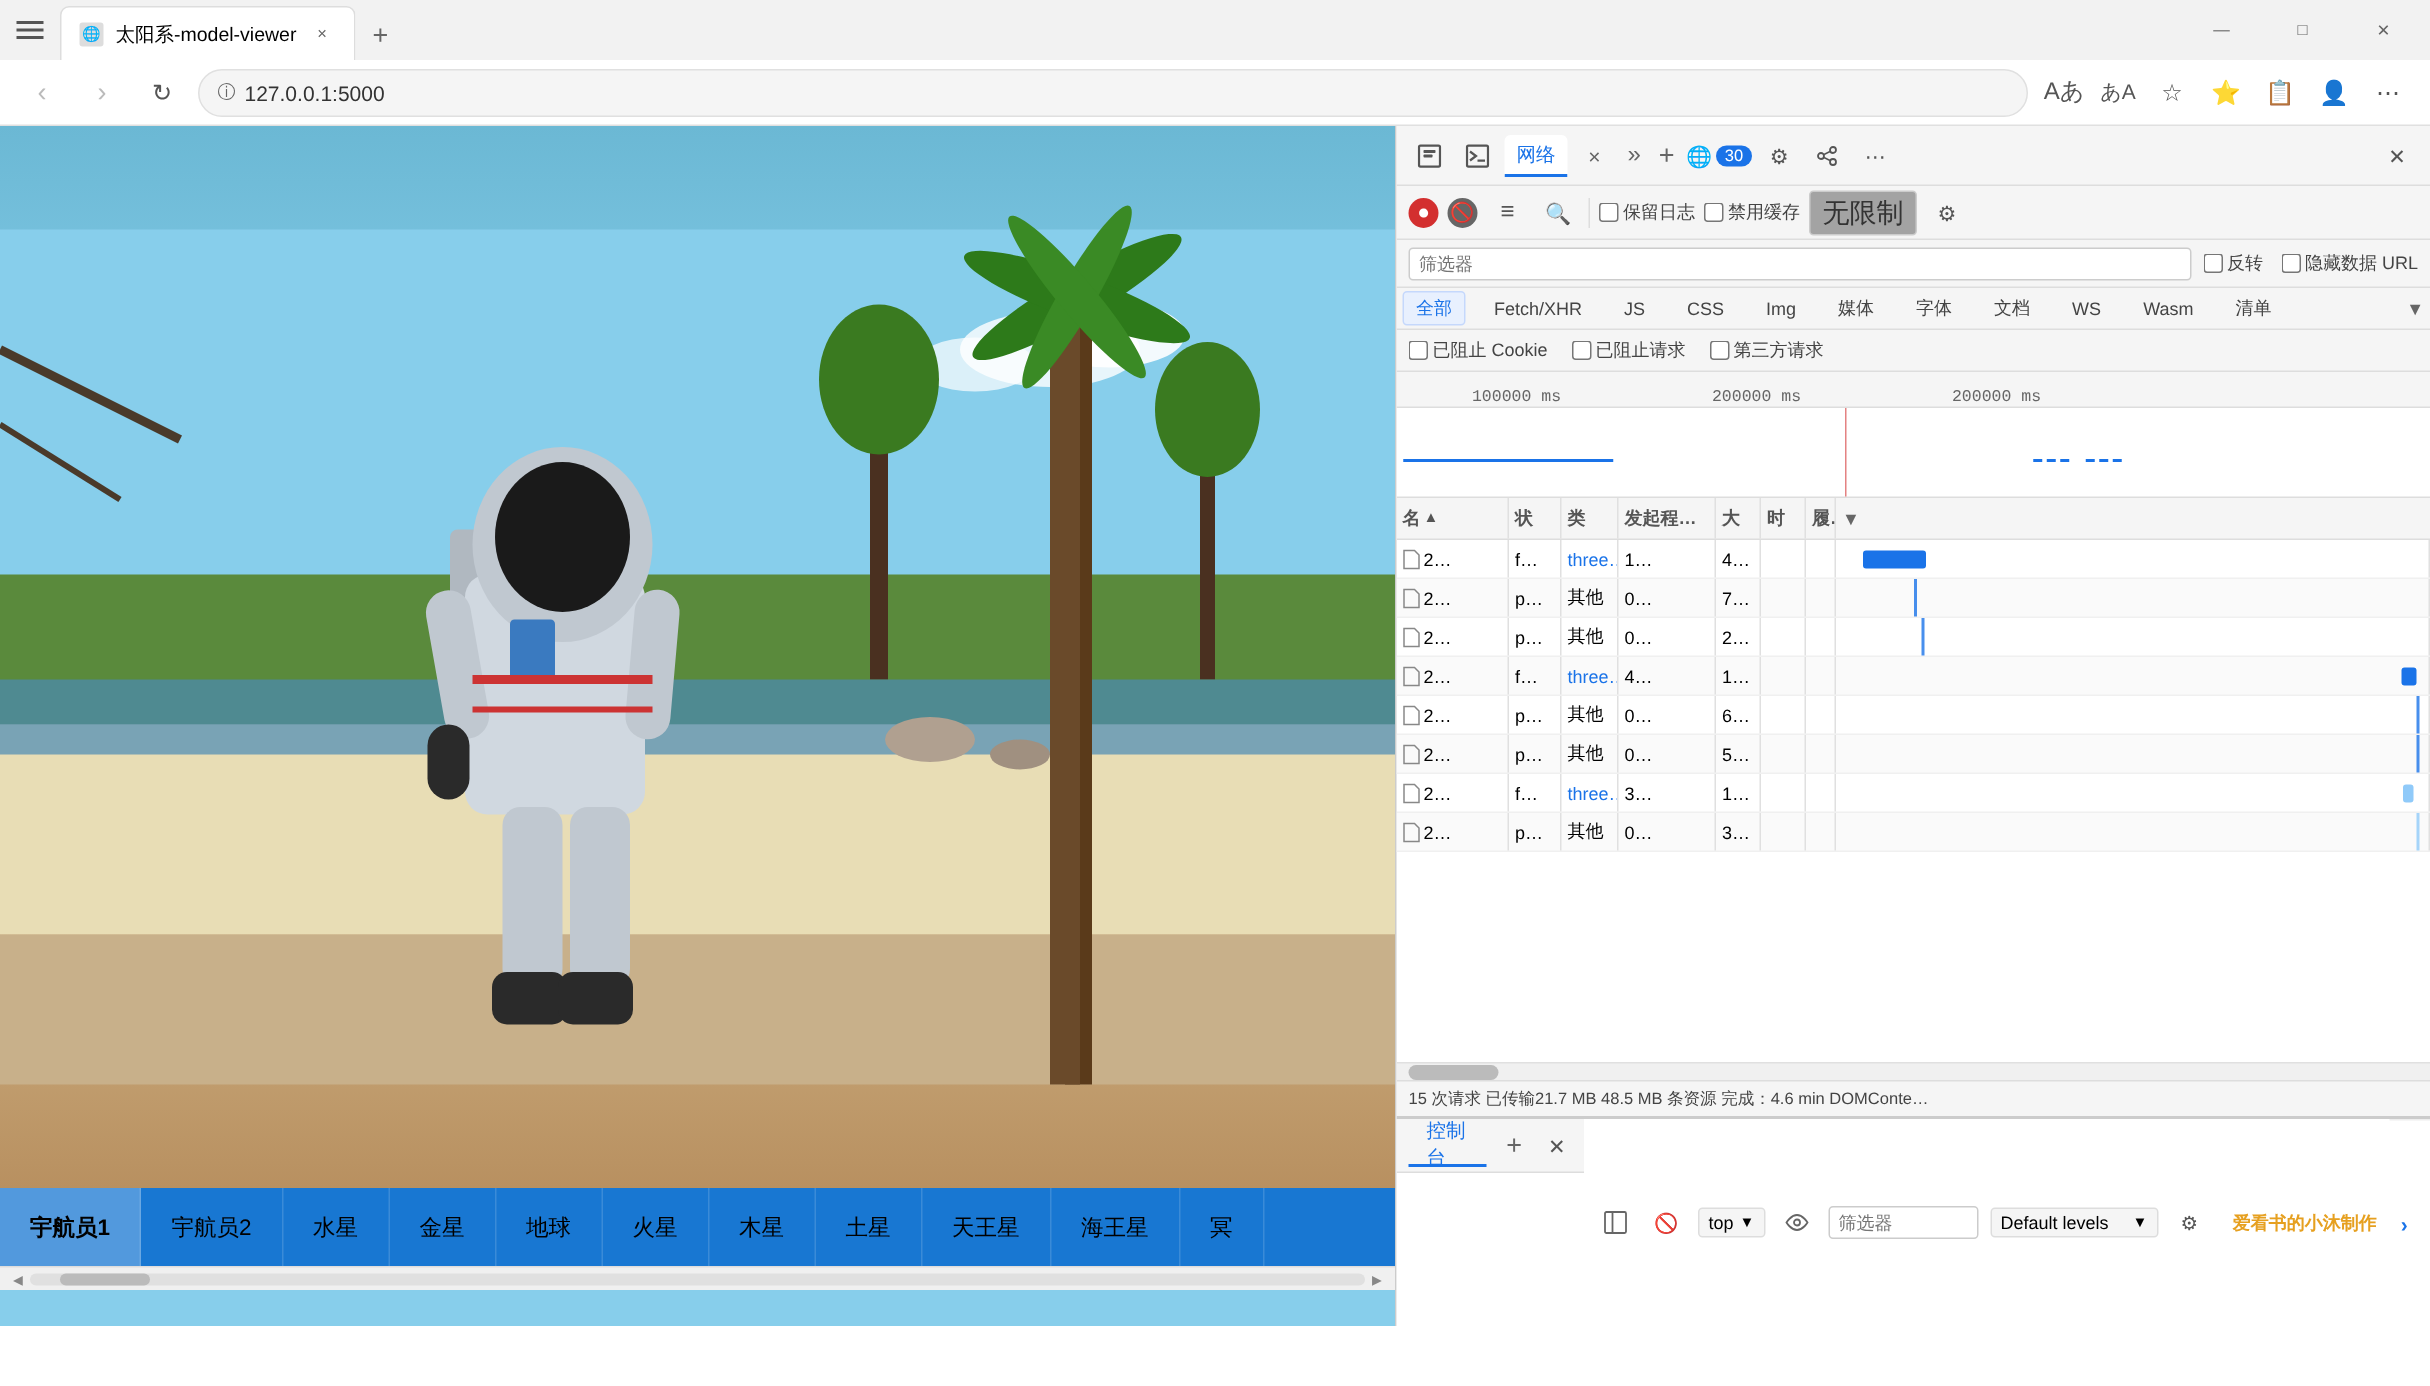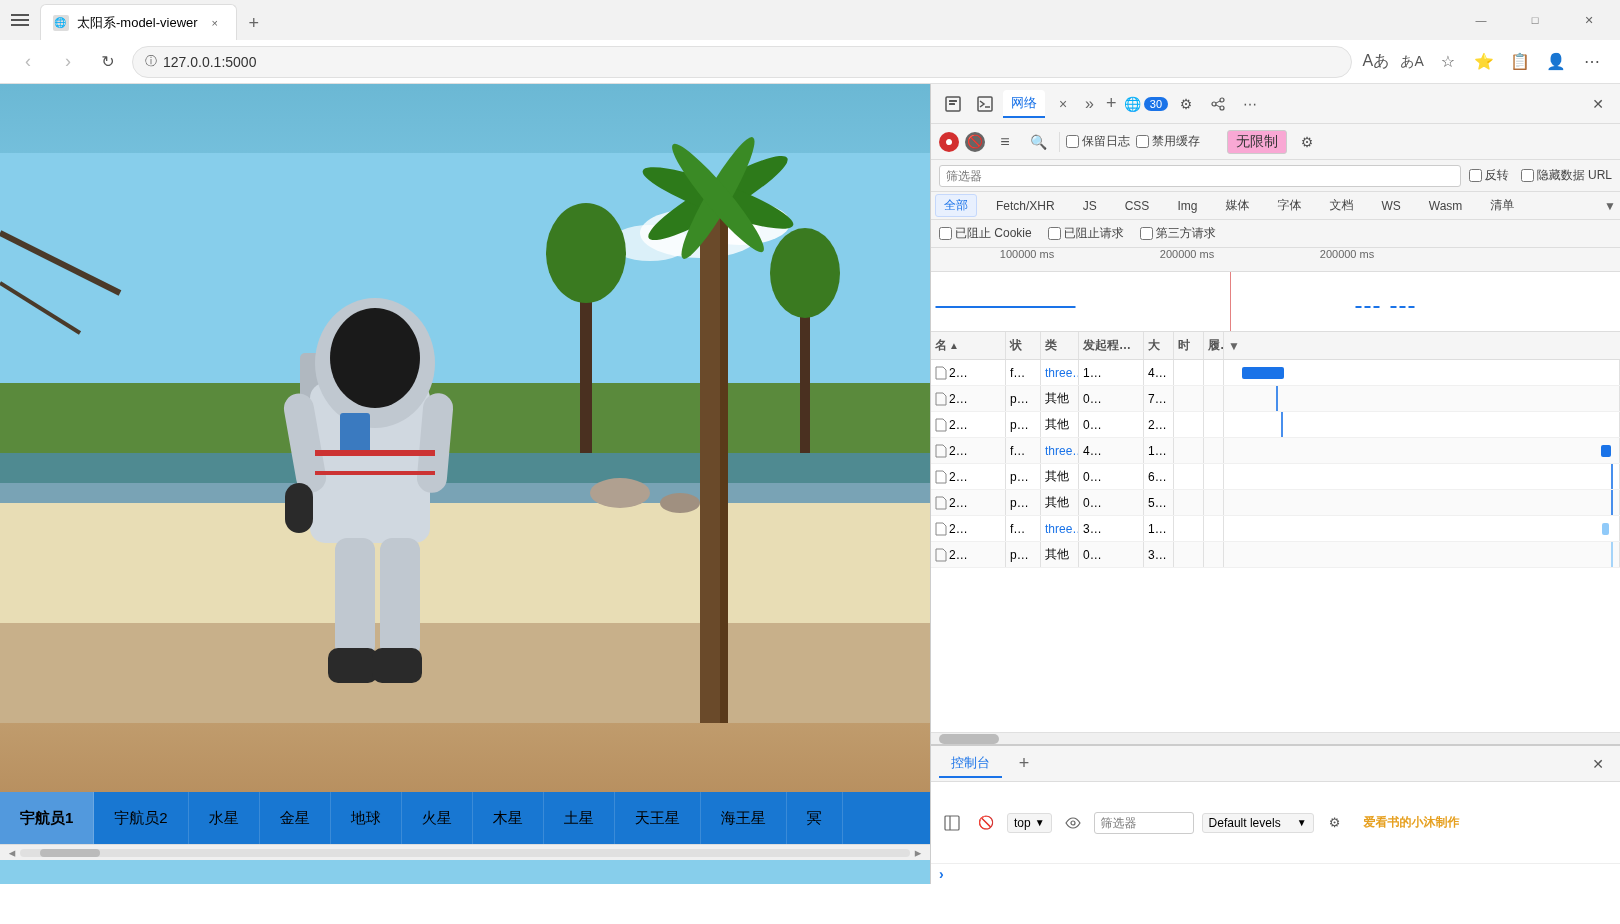--- a/index.html
+++ b/index.html
@@ -48,21 +48,21 @@
     .dt-close { margin-left: auto; }
     .dt-badge { background: #1a73e8; color: #fff; border-radius: 10px; padding: 1px 6px; font-size: 11px; }
     .dt-more-tabs { font-size: 16px; color: #666; cursor: pointer; padding: 0 4px; }
     .dt-add { font-size: 18px; color: #666; cursor: pointer; padding: 0 4px; }
 
     
     .dt-toolbar { height: 36px; background: #f5f5f5; border-bottom: 1px solid #ddd; display: flex; align-items: center; padding: 0 8px; gap: 6px; }
     .dt-toolbar-btn { width: 20px; height: 20px; border-radius: 50%; display: flex; align-items: center; justify-content: center; cursor: pointer; font-size: 13px; }
     .dt-record { background: #d32f2f; color: #fff; }
     .dt-checkbox { display: flex; align-items: center; gap: 3px; font-size: 12px; color: #444; cursor: pointer; }
-    .dt-label-btn { padding: 2px 8px; font-size: 14px; color: #333; background: #f9a8d4; border: 1px solid #ccc; border-radius: 3px; cursor: pointer; white-space: nowrap; margin-left: 21px; }
+    .dt-label-btn { padding: 2px 8px; font-size: 18px; color: #333; background: #a3a3a3; border: 1px solid #ccc; border-radius: 3px; cursor: pointer; white-space: nowrap; }
 
     
     .dt-filter-bar { height: 32px; background: #f5f5f5; border-bottom: 1px solid #ddd; display: flex; align-items: center; padding: 0 8px; gap: 8px; }
     .dt-filter-input { flex: 1; height: 22px; border: 1px solid #ccc; border-radius: 3px; padding: 0 6px; font-size: 12px; }
     .dt-filter-checkboxes { display: flex; gap: 12px; align-items: center; font-size: 12px; color: #444; margin-left: auto; }
 
     
     .dt-type-row { height: 28px; background: #f5f5f5; border-bottom: 1px solid #ddd; display: flex; align-items: center; padding: 0 4px; gap: 10px; overflow: hidden; }
     .dt-type-btn { padding: 2px 8px; font-size: 12px; color: #444; background: transparent; border: 1px solid transparent; border-radius: 3px; cursor: pointer; white-space: nowrap; }
     .dt-type-btn.active { background: #e8f0fe; color: #1a73e8; border-color: #c5d8fc; }
@@ -90,21 +90,21 @@
     
     .dt-table-body { flex: 1; overflow-y: auto; overflow-x: hidden; }
     .dt-row { height: 26px; display: flex; align-items: center; font-size: 12px; border-bottom: 1px solid #f0f0f0; cursor: pointer; }
     .dt-row:nth-child(even) { background: #fafafa; }
     .dt-link { color: #1a73e8; }
 
     
     .dt-status-bar { height: 24px; background: #f5f5f5; border-top: 1px solid #ddd; display: flex; align-items: center; padding: 0 8px; font-size: 11px; color: #444; gap: 4px; overflow: hidden; }
 
     
-    .dt-console { height: 140px; border-top: 2px solid #ccc; display: flex; flex-direction: column; background: #fff; }
+    .dt-console { height: 140px; border-top: 2px solid #ccc; display: flex; background: #fff; }
     .dt-console-header { height: 36px; background: #f5f5f5; border-bottom: 1px solid #ddd; display: flex; align-items: center; padding: 0 8px; gap: 8px; }
     .dt-console-tab { padding: 0 12px; height: 28px; display: flex; align-items: center; font-size: 13px; cursor: pointer; border-bottom: 2px solid #1a73e8; color: #1a73e8; }
     .dt-console-body { flex: 1; padding: 4px 8px; display: flex; align-items: center; gap: 8px; font-size: 12px; }
     .dt-prompt-arrow { color: #1a73e8; font-size: 14px; font-weight: bold; }
     .dt-console-input { flex: 1; border: none; outline: none; font-size: 12px; font-family: monospace; color: #333; }
     .dt-console-btn { width: 26px; height: 26px; display: flex; align-items: center; justify-content: center; border-radius: 4px; cursor: pointer; color: #555; font-size: 13px; border: none; background: transparent; }
 
     
     .scene-content { position: absolute; top: 0; left: 0; width: 100%; height: 100%; background: linear-gradient(180deg, #6bb8d4 0%, #87CEEB 30%, #9bd0a0 45%, #d4c9a0 55%, #e8ddb5 65%, #c8a87a 80%, #b89060 100%); }
 
@@ -375,21 +375,21 @@
         <label class="dt-checkbox">
           <input type="checkbox" style=""> 
             <span>已阻止请求</span>
         </label>
         <label class="dt-checkbox">
           <input type="checkbox" style=""> 
             <span>第三方请求</span>
         </label>
       </div>
 
-      <div style="height:24px; background:#f5f5f5; border-bottom:1px solid #ddd; display:flex; align-items:flex-start; padding-left:16px; font-size:11px; color:#666;">
+      <div style="height:24px; background:#f5f5f5; border-bottom:1px solid #ddd; display:flex; align-items:flex-end; padding-left:0; font-size:11px; color:#666;font-family:Liberation Mono, monospace;">
         <span style="width:160px; text-align:center;">100000 ms</span>
         <span style="width:160px; text-align:center;">200000 ms</span>
         <span style="width:160px; text-align:center;">200000 ms</span>
       </div>
       <div class="dt-chart">
         
         <svg width="100%" height="60" viewBox="0 0 680 60">
 
           <line x1="0" y1="35" x2="140" y2="35" stroke="#1a73e8" stroke-width="2"></line>
 
@@ -638,20 +638,23 @@
           <div class="dt-col dt-col-waterfall" style="position:relative;">
             <div style="position:absolute; right:6px; top:0; width:2px; height:26px; background:#90caf9; opacity:0.8;"></div>
           </div>
         </div>
       </div>
 
       <div style="height:12px; background:#f0f0f0; border-top:1px solid #e0e0e0;">
         <div style="width:60px; height:10px; background:#bbb; border-radius:5px; margin:1px 8px;"></div>
       </div>
 
+      <div class="dt-status-bar">
+        <span>15 次请求  已传输21.7 MB  48.5 MB 条资源  完成：4.6 min  DOMConte…</span>
+      </div>
 
       <div class="dt-console">
         <div class="dt-console-header">
           <div class="dt-console-tab">控制台</div>
           <div style="width:28px; height:28px; display:flex; align-items:center; justify-content:center; cursor:pointer; font-size:18px; color:#666; border-radius:50%;">+</div>
           <div class="dt-tool-btn" style="margin-left:auto;">✕</div>
         </div>
         <div class="dt-console-body">
 
           <div class="dt-console-btn">

